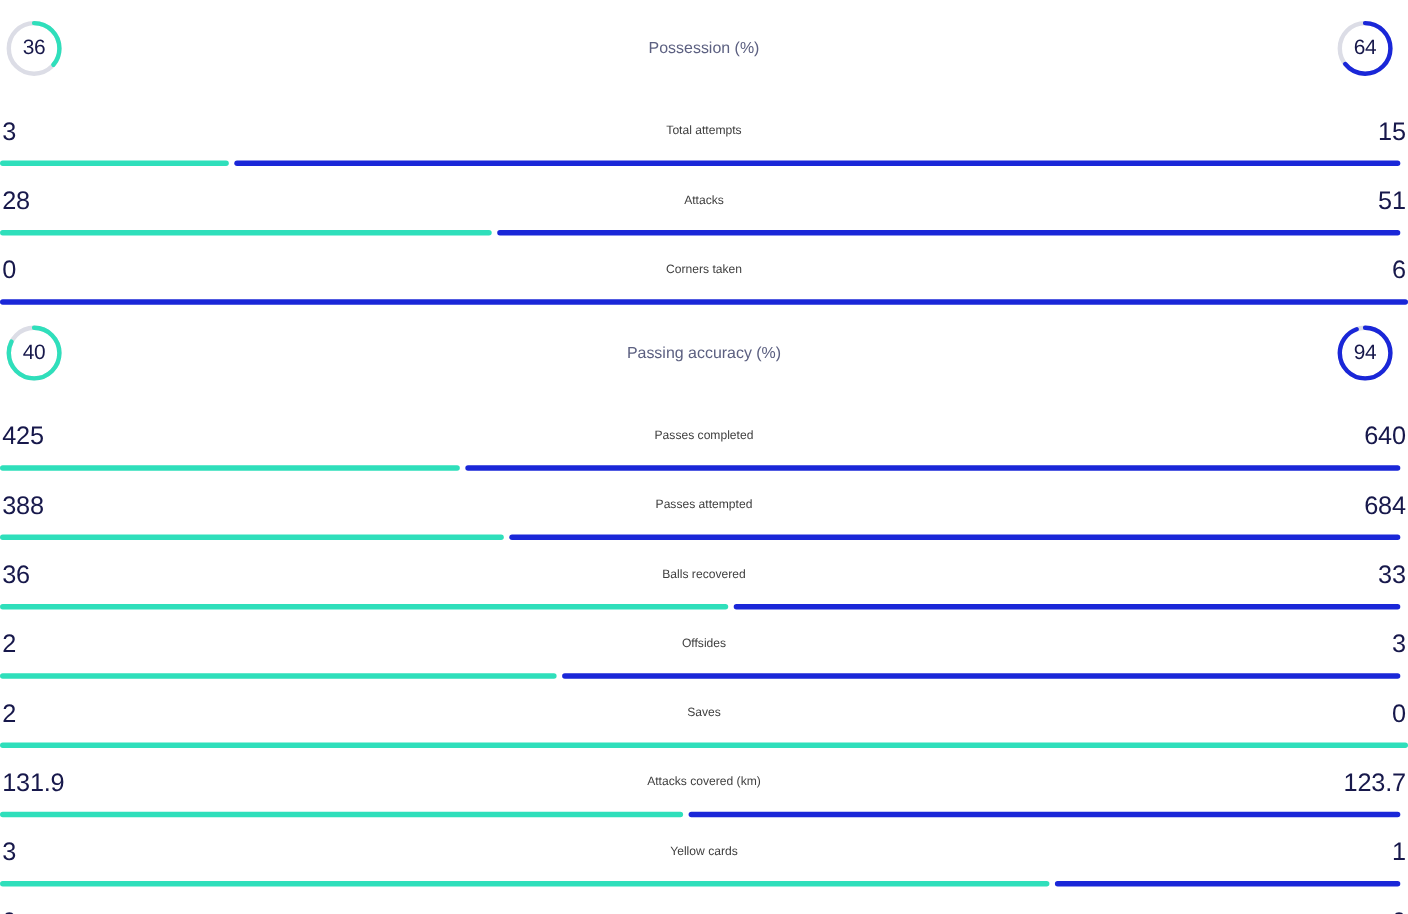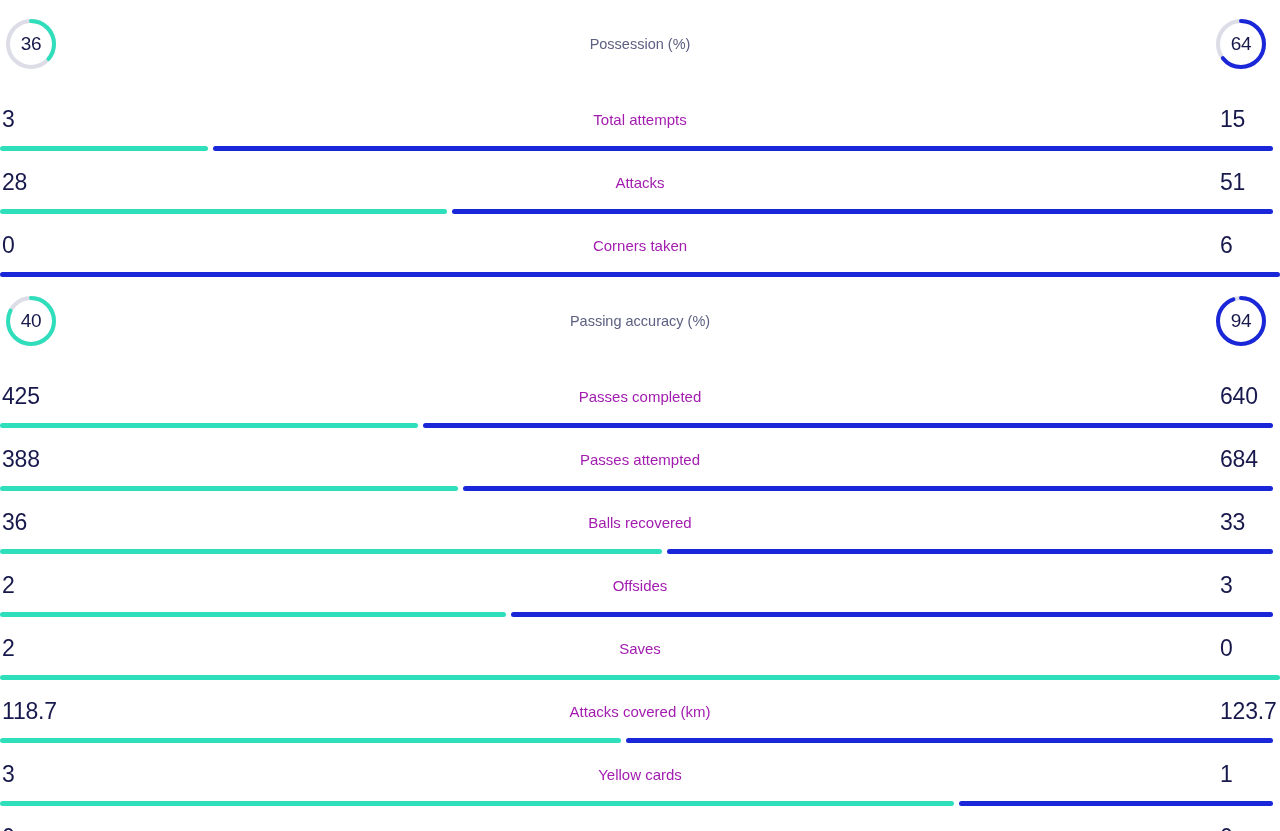--- a/index.html
+++ b/index.html
@@ -43,27 +43,27 @@
     line-height: 1;
     color: #17184b;
     font-weight: 400;
     letter-spacing: -0.2px;
     white-space: nowrap;
     flex: 0 0 auto;
     min-width: 60px;
   }
 
   .value.left  { text-align: left;  padding-left: 2px; }
-  .value.right { padding-right: 2px; }
+  .value.right { text-align: right; padding-right: 2px; }
 
   .label {
     flex: 1 1 auto;
     text-align: center;
-    font-size: 15px;
-    color: #a21caf;
+    font-size: 11px;
+    color: #404040;
     line-height: 1;
     white-space: nowrap;
   }
 
   
   .bar-track {
     position: absolute;
     left: 0;
     right: 0;
     bottom: 0;
@@ -245,21 +245,21 @@
         <div class="value left">2</div>
         <div class="label">Saves</div>
         <div class="value right">0</div>
       </div>
       <div class="bar-track">
         <div class="bar-seg home" style="width: calc(100% + 0px);"></div>
       </div>
     </div>
     <div class="stat-row">
       <div class="row-top">
-        <div class="value left">118.7</div>
+        <div class="value left">131.9</div>
         <div class="label">Attacks covered (km)</div>
         <div class="value right">123.7</div>
       </div>
       <div class="bar-track">
         <div class="bar-seg home" style="width: calc(48.55% + 0px);"></div>
         <div class="bar-gap"></div>
         <div class="bar-seg away" style="width: calc(50.55% + 0px);"></div>
       </div>
     </div>
     <div class="stat-row">

